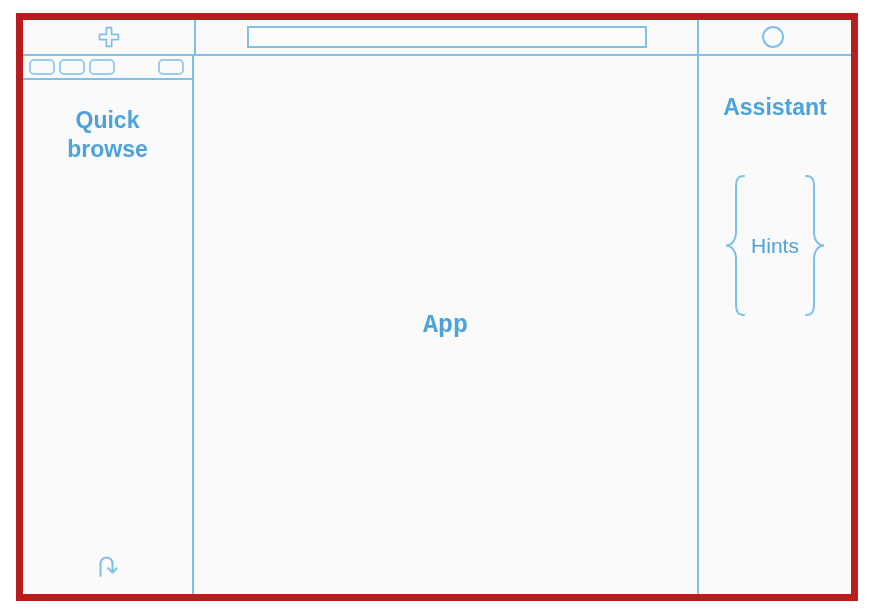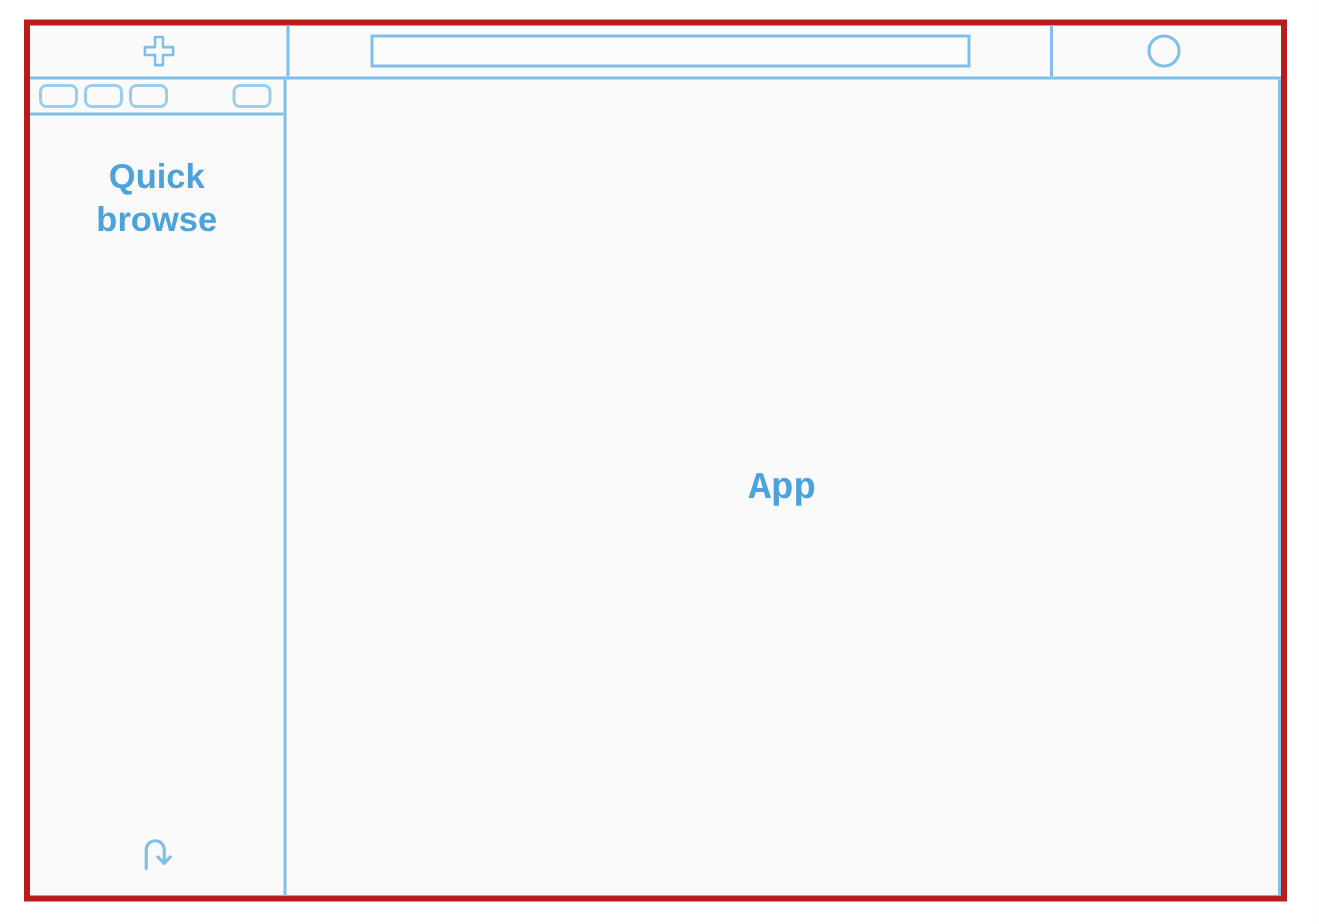--- a/index.html
+++ b/index.html
@@ -17,21 +17,21 @@
   }
 
   
   .window {
     position: absolute;
     left: 16px;
     top: 13px;
     width: 842px;
     height: 588px;
     box-sizing: border-box;
-    border: 4px solid #b91c1c;
+    border: 7px solid #b91c1c;
     background: #fafafa;
   }
 
   
   .topbar {
     position: absolute;
     left: 0;
     top: 0;
     right: 0;
     height: 36px;
@@ -257,18 +257,35 @@
             <path d="M15.2 18.2 L19.5 22.6 L23.6 18.2" fill="none" stroke="#7fc0e8" stroke-width="2.1" stroke-linecap="round" stroke-linejoin="round"></path>
           </svg>
         </div>
 
       </div>
 
       <div class="col-app">
         <div class="app-label">App</div>
       </div>
 
+      <div class="col-assistant">
+
+        <div class="assistant-title">Assistant</div>
+
+        <div class="hints-block">
+          <svg class="brace" viewBox="0 0 26 145">
+            <path d="M21 3 C13 3 13 9 13 16 V59 C13 68 8 72.5 3 72.5 C8 72.5 13 77 13 86 V129 C13 136 13 142 21 142" fill="none" stroke="#7fc0e8" stroke-width="2" stroke-linecap="round"></path>
+          </svg>
+
+          <div class="hints-label">Hints</div>
+
+          <svg class="brace" viewBox="0 0 26 145">
+            <path d="M5 3 C13 3 13 9 13 16 V59 C13 68 18 72.5 23 72.5 C18 72.5 13 77 13 86 V129 C13 136 13 142 5 142" fill="none" stroke="#7fc0e8" stroke-width="2" stroke-linecap="round"></path>
+          </svg>
+        </div>
+
+      </div>
 
     </div>
 
   </div>
 
 </div>
 
 </body></html>

